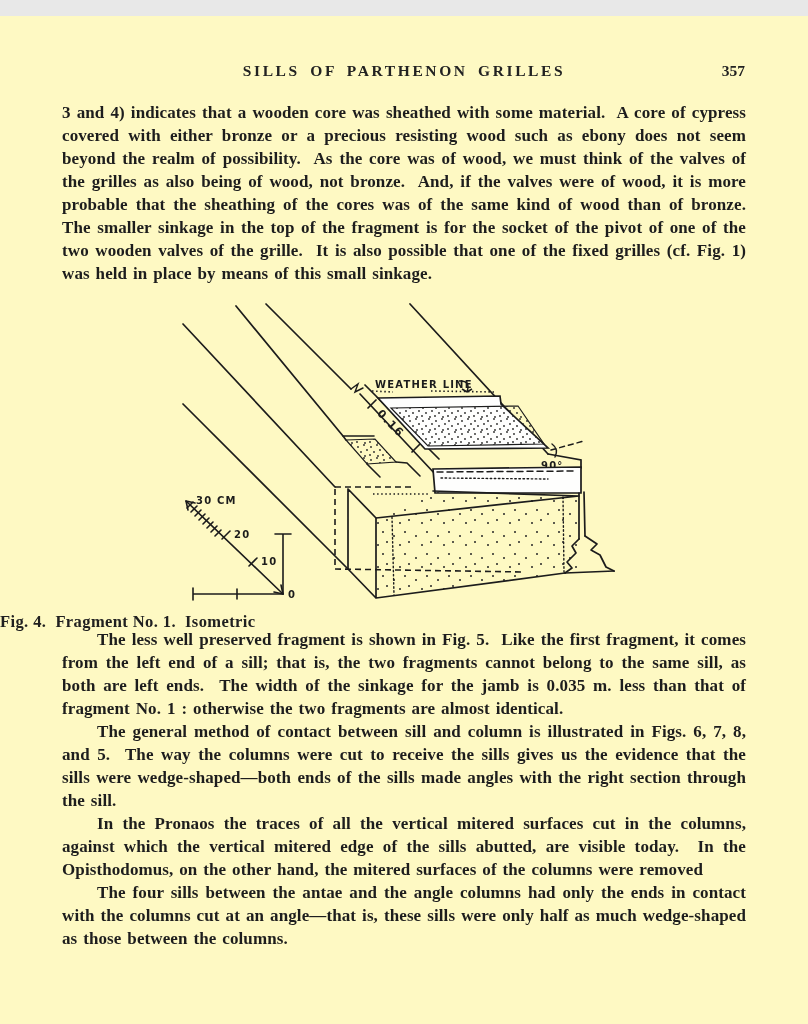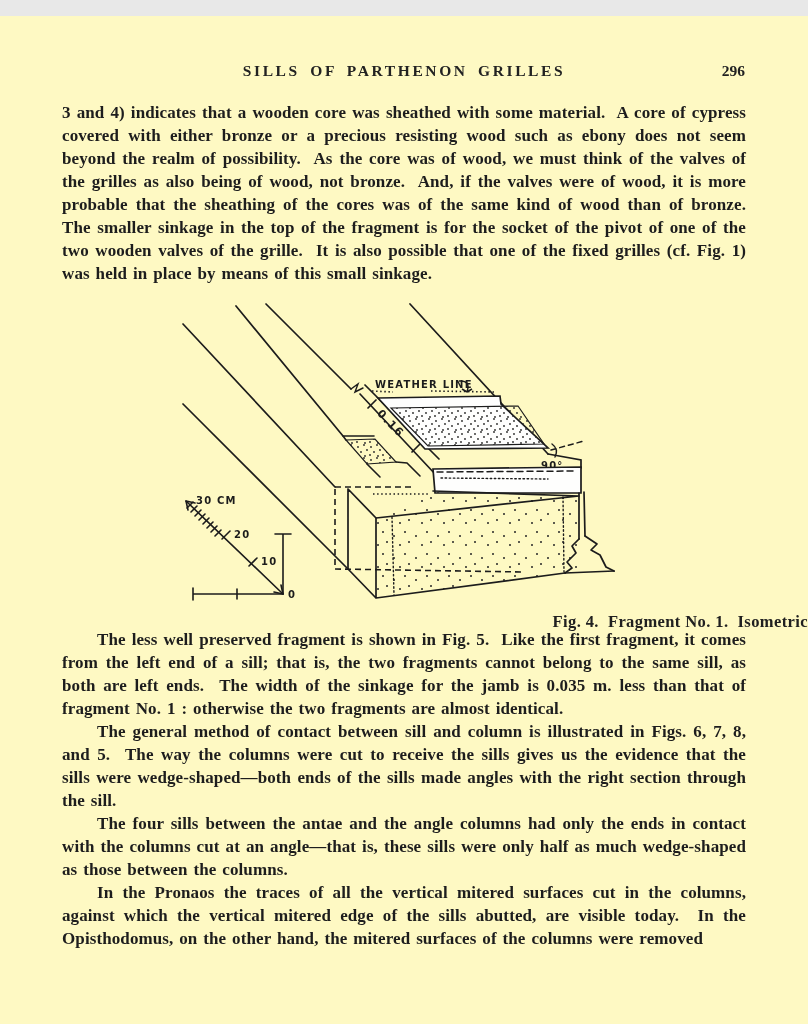--- a/index.html
+++ b/index.html
@@ -19,36 +19,36 @@
   .bodytext{
     font-size:17px;line-height:23px;text-align:justify;
     letter-spacing:0.1px;word-spacing:0.09em;color:#1d1d1d;
     white-space:pre-wrap;margin:0;
   }
   #para1{position:absolute;top:85px;left:62px;width:684px;}
   .lower{position:absolute;top:612px;left:62px;width:684px;}
   .lower p{margin:0;text-indent:35px;}
   .figwrap{position:absolute;left:148px;top:272px;width:560px;height:322px;}
   .figcaption{
-    position:absolute;top:596px;left:0;right:0;text-align:right;
+    position:absolute;top:596px;left:0;right:0;text-align:left;
     font-size:16.5px;letter-spacing:0.4px;color:#202020;white-space:pre-wrap;
   }
   svg text{
     font-family:"DejaVu Sans", sans-serif;font-size:10px;
     letter-spacing:1.2px;fill:#1c1c1c;stroke:none;
   }
   svg .dim{font-size:11px;letter-spacing:1.5px;}
 </style>
 </head>
 <body>
 
 <div class="page">
 
   <div class="hdr-title">SILLS OF PARTHENON GRILLES</div>
-  <div class="hdr-page">296</div>
+  <div class="hdr-page">357</div>
 
   <p id="para1" class="bodytext">3 and 4) indicates that a wooden core was sheathed with some material.  A core of cypress covered with either bronze or a precious resisting wood such as ebony does not seem beyond the realm of possibility.  As the core was of wood, we must think of the valves of the grilles as also being of wood, not bronze.  And, if the valves were of wood, it is more probable that the sheathing of the cores was of the same kind of wood than of bronze.  The smaller sinkage in the top of the fragment is for the socket of the pivot of one of the two wooden valves of the grille.  It is also possible that one of the fixed grilles (cf. Fig. 1) was held in place by means of this small sinkage.</p>
 
   <svg class="figwrap" viewBox="0 0 560 322">
     <defs>
       <pattern id="stip1" width="13" height="13" patternUnits="userSpaceOnUse">
         <circle cx="2" cy="3" r="0.9" fill="#262626"></circle>
         <circle cx="8" cy="1" r="0.9" fill="#262626"></circle>
         <circle cx="5" cy="8" r="0.9" fill="#262626"></circle>
         <circle cx="11" cy="6" r="0.9" fill="#262626"></circle>
@@ -150,17 +150,17 @@
     <text x="86" y="250">20</text>
     <text x="113" y="277">10</text>
     <text x="140" y="310">0</text>
   </svg>
 
   <div class="figcaption">Fig. 4.  Fragment No. 1.  Isometric</div>
 
   <div class="lower">
     <p class="bodytext">The less well preserved fragment is shown in Fig. 5.  Like the first fragment, it comes from the left end of a sill; that is, the two fragments cannot belong to the same sill, as both are left ends.  The width of the sinkage for the jamb is 0.035 m. less than that of fragment No. 1 : otherwise the two fragments are almost identical.</p>
     <p class="bodytext">The general method of contact between sill and column is illustrated in Figs. 6, 7, 8, and 5.  The way the columns were cut to receive the sills gives us the evidence that the sills were wedge-shaped—both ends of the sills made angles with the right section through the sill.</p>
+    <p class="bodytext">In the Pronaos the traces of all the vertical mitered surfaces cut in the columns, against which the vertical mitered edge of the sills abutted, are visible today.  In the Opisthodomus, on the other hand, the mitered surfaces of the columns were removed</p>
     <p class="bodytext">The four sills between the antae and the angle columns had only the ends in contact with the columns cut at an angle—that is, these sills were only half as much wedge-shaped as those between the columns.</p>
-    <p class="bodytext">In the Pronaos the traces of all the vertical mitered surfaces cut in the columns, against which the vertical mitered edge of the sills abutted, are visible today.  In the Opisthodomus, on the other hand, the mitered surfaces of the columns were removed</p>
   </div>
 
 </div>
 
 </body></html>

